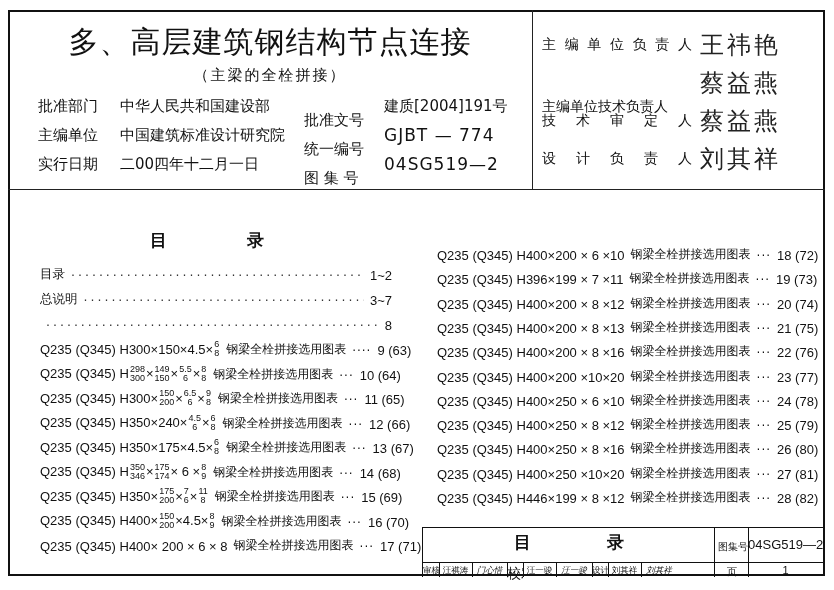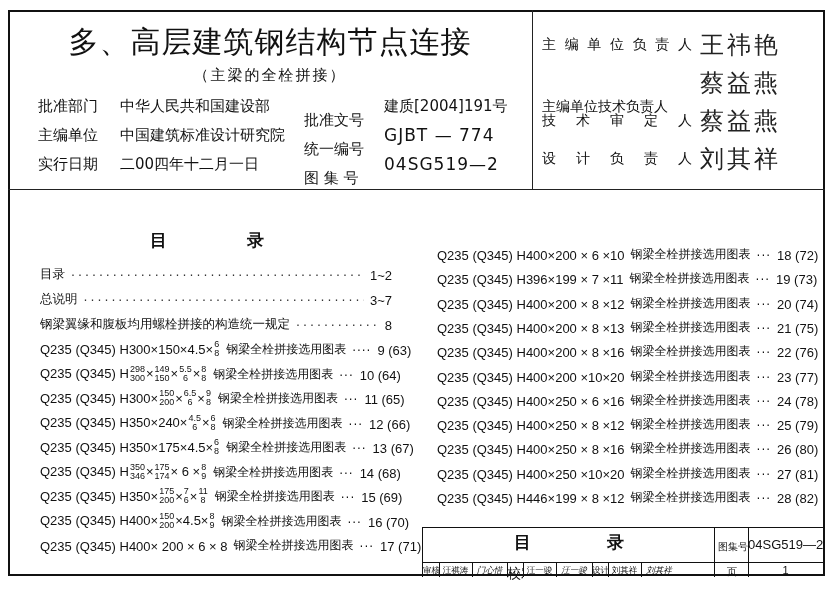--- a/index.html
+++ b/index.html
@@ -116,21 +116,20 @@
   <span class="label">目录</span>
   <span class="dots">··························································</span>
   <span class="page pg">1~2</span>
 </div>
 <div class="abs toc-item" style="left:40px; top:286px; width:352px;">
   <span class="label">总说明</span>
   <span class="dots">··························································</span>
   <span class="page pg">3~7</span>
 </div>
 <div class="abs toc-item" style="left:40px; top:311px; width:352px;">
-  <span class="label">钢梁翼缘和腹板均用螺栓拼接的构造统一规定</span>
   <span class="dots">··························································</span>
   <span class="page pg">8</span>
 </div>
 
 <div id="left-list">
     <div class="abs toc-item" style="left: 40px; top: 336px; width: 360px;">
       <span class="spec">
         <span>Q235 (Q345) H </span>
         <span>300</span>
         <span>×150×4.5×</span>
@@ -348,21 +347,21 @@
         <span>Q235 (Q345) H </span>
         <span>400×200 ×10×20</span>
       </span>
       <span class="desc">钢梁全栓拼接选用图表</span>
       <span class="leader">···</span>
       <span class="pg">23 (77)</span>
     </div>
     <div class="abs toc-item" style="left: 437px; top: 386.8px; width: 380px;">
       <span class="spec">
         <span>Q235 (Q345) H </span>
-        <span>400×250 × 6 ×16</span>
+        <span>400×250 × 6 ×10</span>
       </span>
       <span class="desc">钢梁全栓拼接选用图表</span>
       <span class="leader">···</span>
       <span class="pg">24 (78)</span>
     </div>
     <div class="abs toc-item" style="left: 437px; top: 411.1px; width: 380px;">
       <span class="spec">
         <span>Q235 (Q345) H </span>
         <span>400×250 × 8 ×12</span>
       </span>

